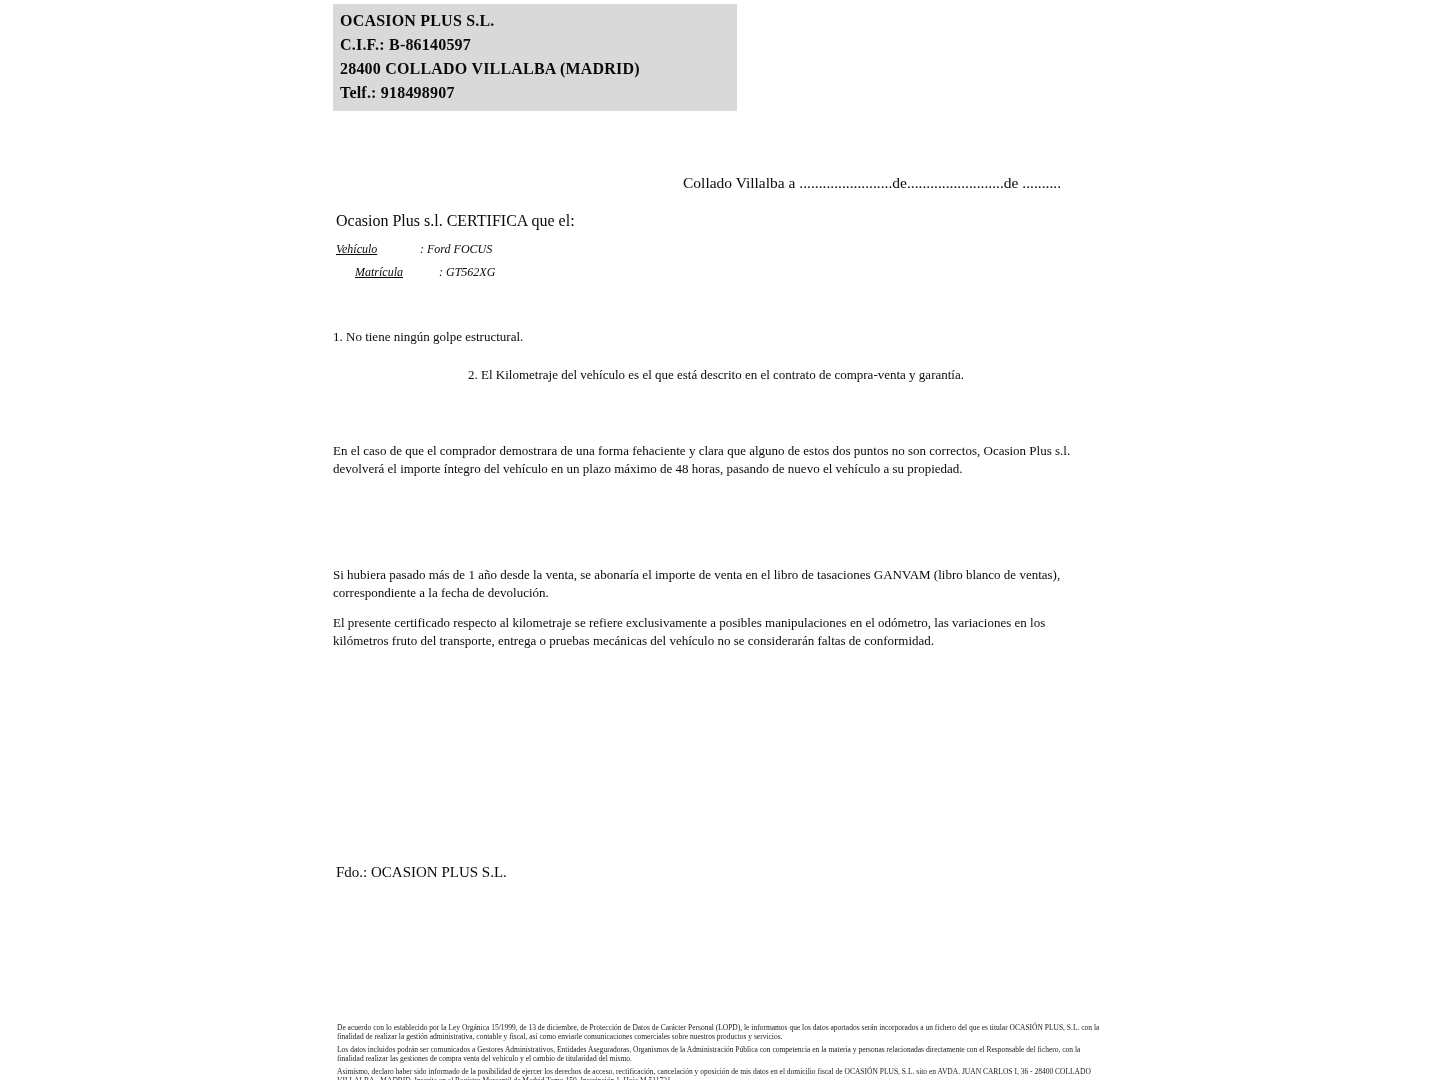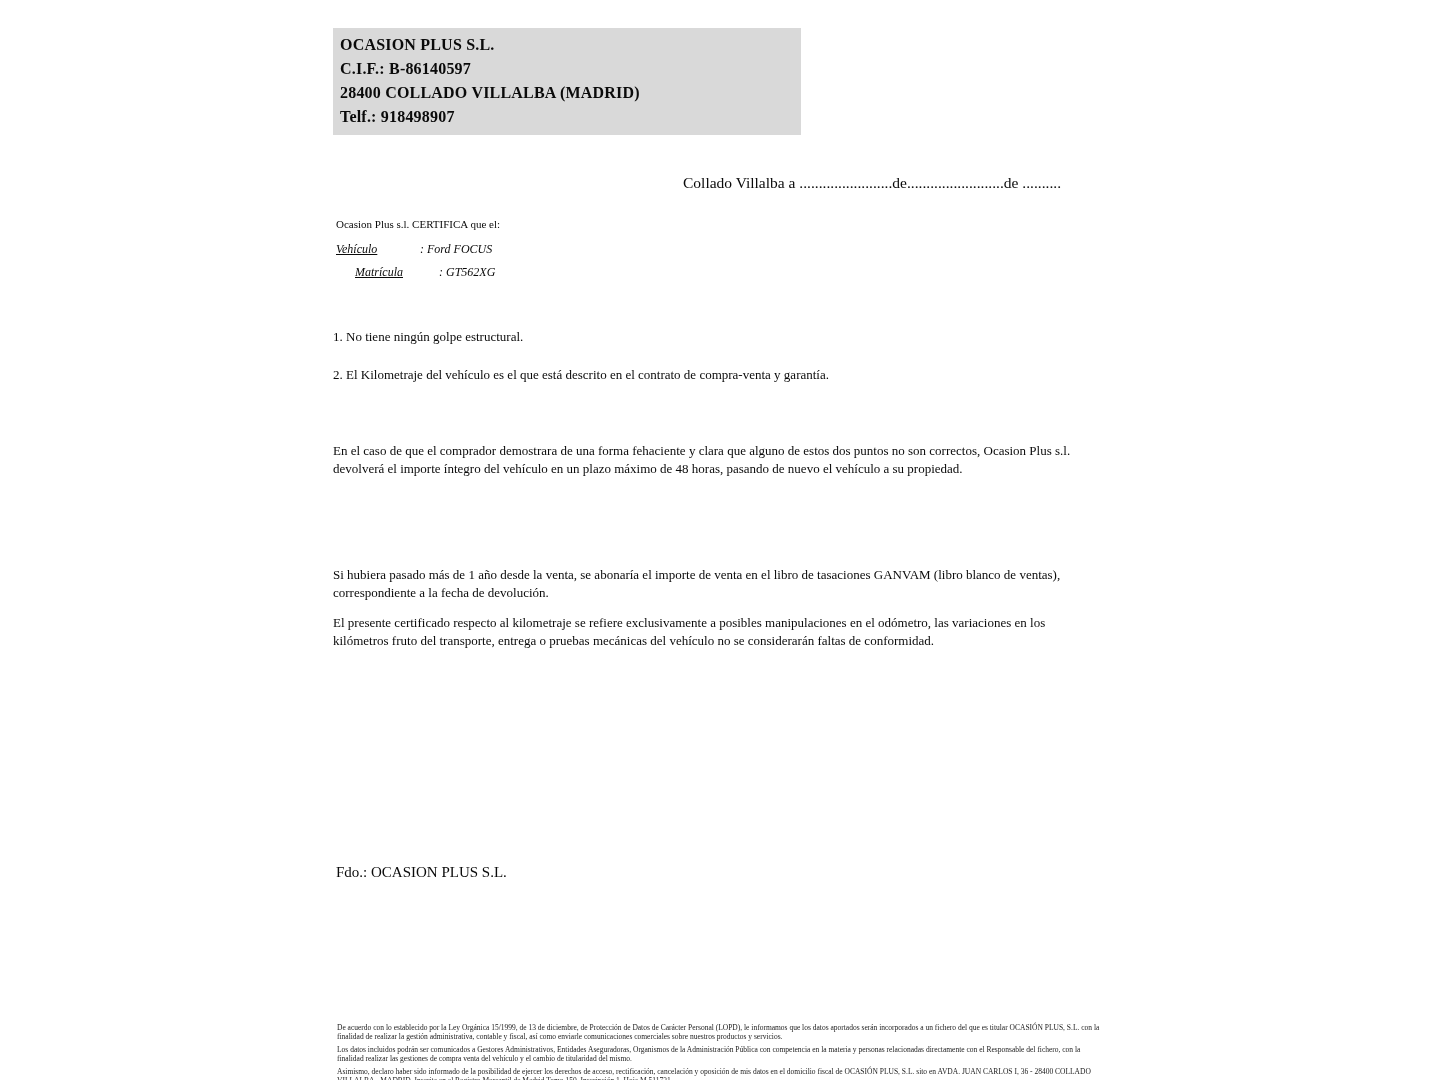--- a/index.html
+++ b/index.html
@@ -13,42 +13,41 @@
     height: 1080px;
     background: #ffffff;
     font-family: "Liberation Serif", "DejaVu Serif", serif;
     color: #0a0a0a;
     overflow: hidden;
   }
   .header-box {
     position: absolute;
     left: 333px;
     top: 4px;
-    width: 468px;
+    width: 404px;
     background: #d9d9d9;
     padding: 5px 8px 6px 7px;
     box-sizing: border-box;
     font-weight: bold;
     font-size: 16px;
     line-height: 24px;
     letter-spacing: 0.2px;
-    margin-top: 24px;
   }
   .date-line {
     position: absolute;
     left: 683px;
     top: 174px;
     font-size: 15.5px;
     white-space: nowrap;
   }
   .certify-intro {
     position: absolute;
     left: 336px;
-    top: 218px;
-    font-size: 11px;
+    top: 212px;
+    font-size: 16px;
   }
   .fact-line {
     position: absolute;
     left: 336px;
     font-size: 12px;
     font-style: italic;
   }
   .fact-vehicle { top: 242px; }
   .fact-plate   { top: 265px; margin-left: 19px; }
   .fact-label {
@@ -57,21 +56,21 @@
   }
   .fact-label u { text-decoration: underline; }
   .body-par {
     position: absolute;
     left: 333px;
     width: 766px;
     font-size: 13px;
     line-height: 18px;
   }
   .point-1 { top: 328px; }
-  .point-2 { top: 366px; }
+  .point-2 { top: 366px; text-align: center; }
   .par-1 { top: 442px; }
   .par-2 { top: 516px; }
   .par-3 { top: 558px; margin-top: 8px; }
   .par-4 { top: 614px; }
   .signature-line {
     position: absolute;
     left: 336px;
     top: 864px;
     font-size: 15px;
   }

